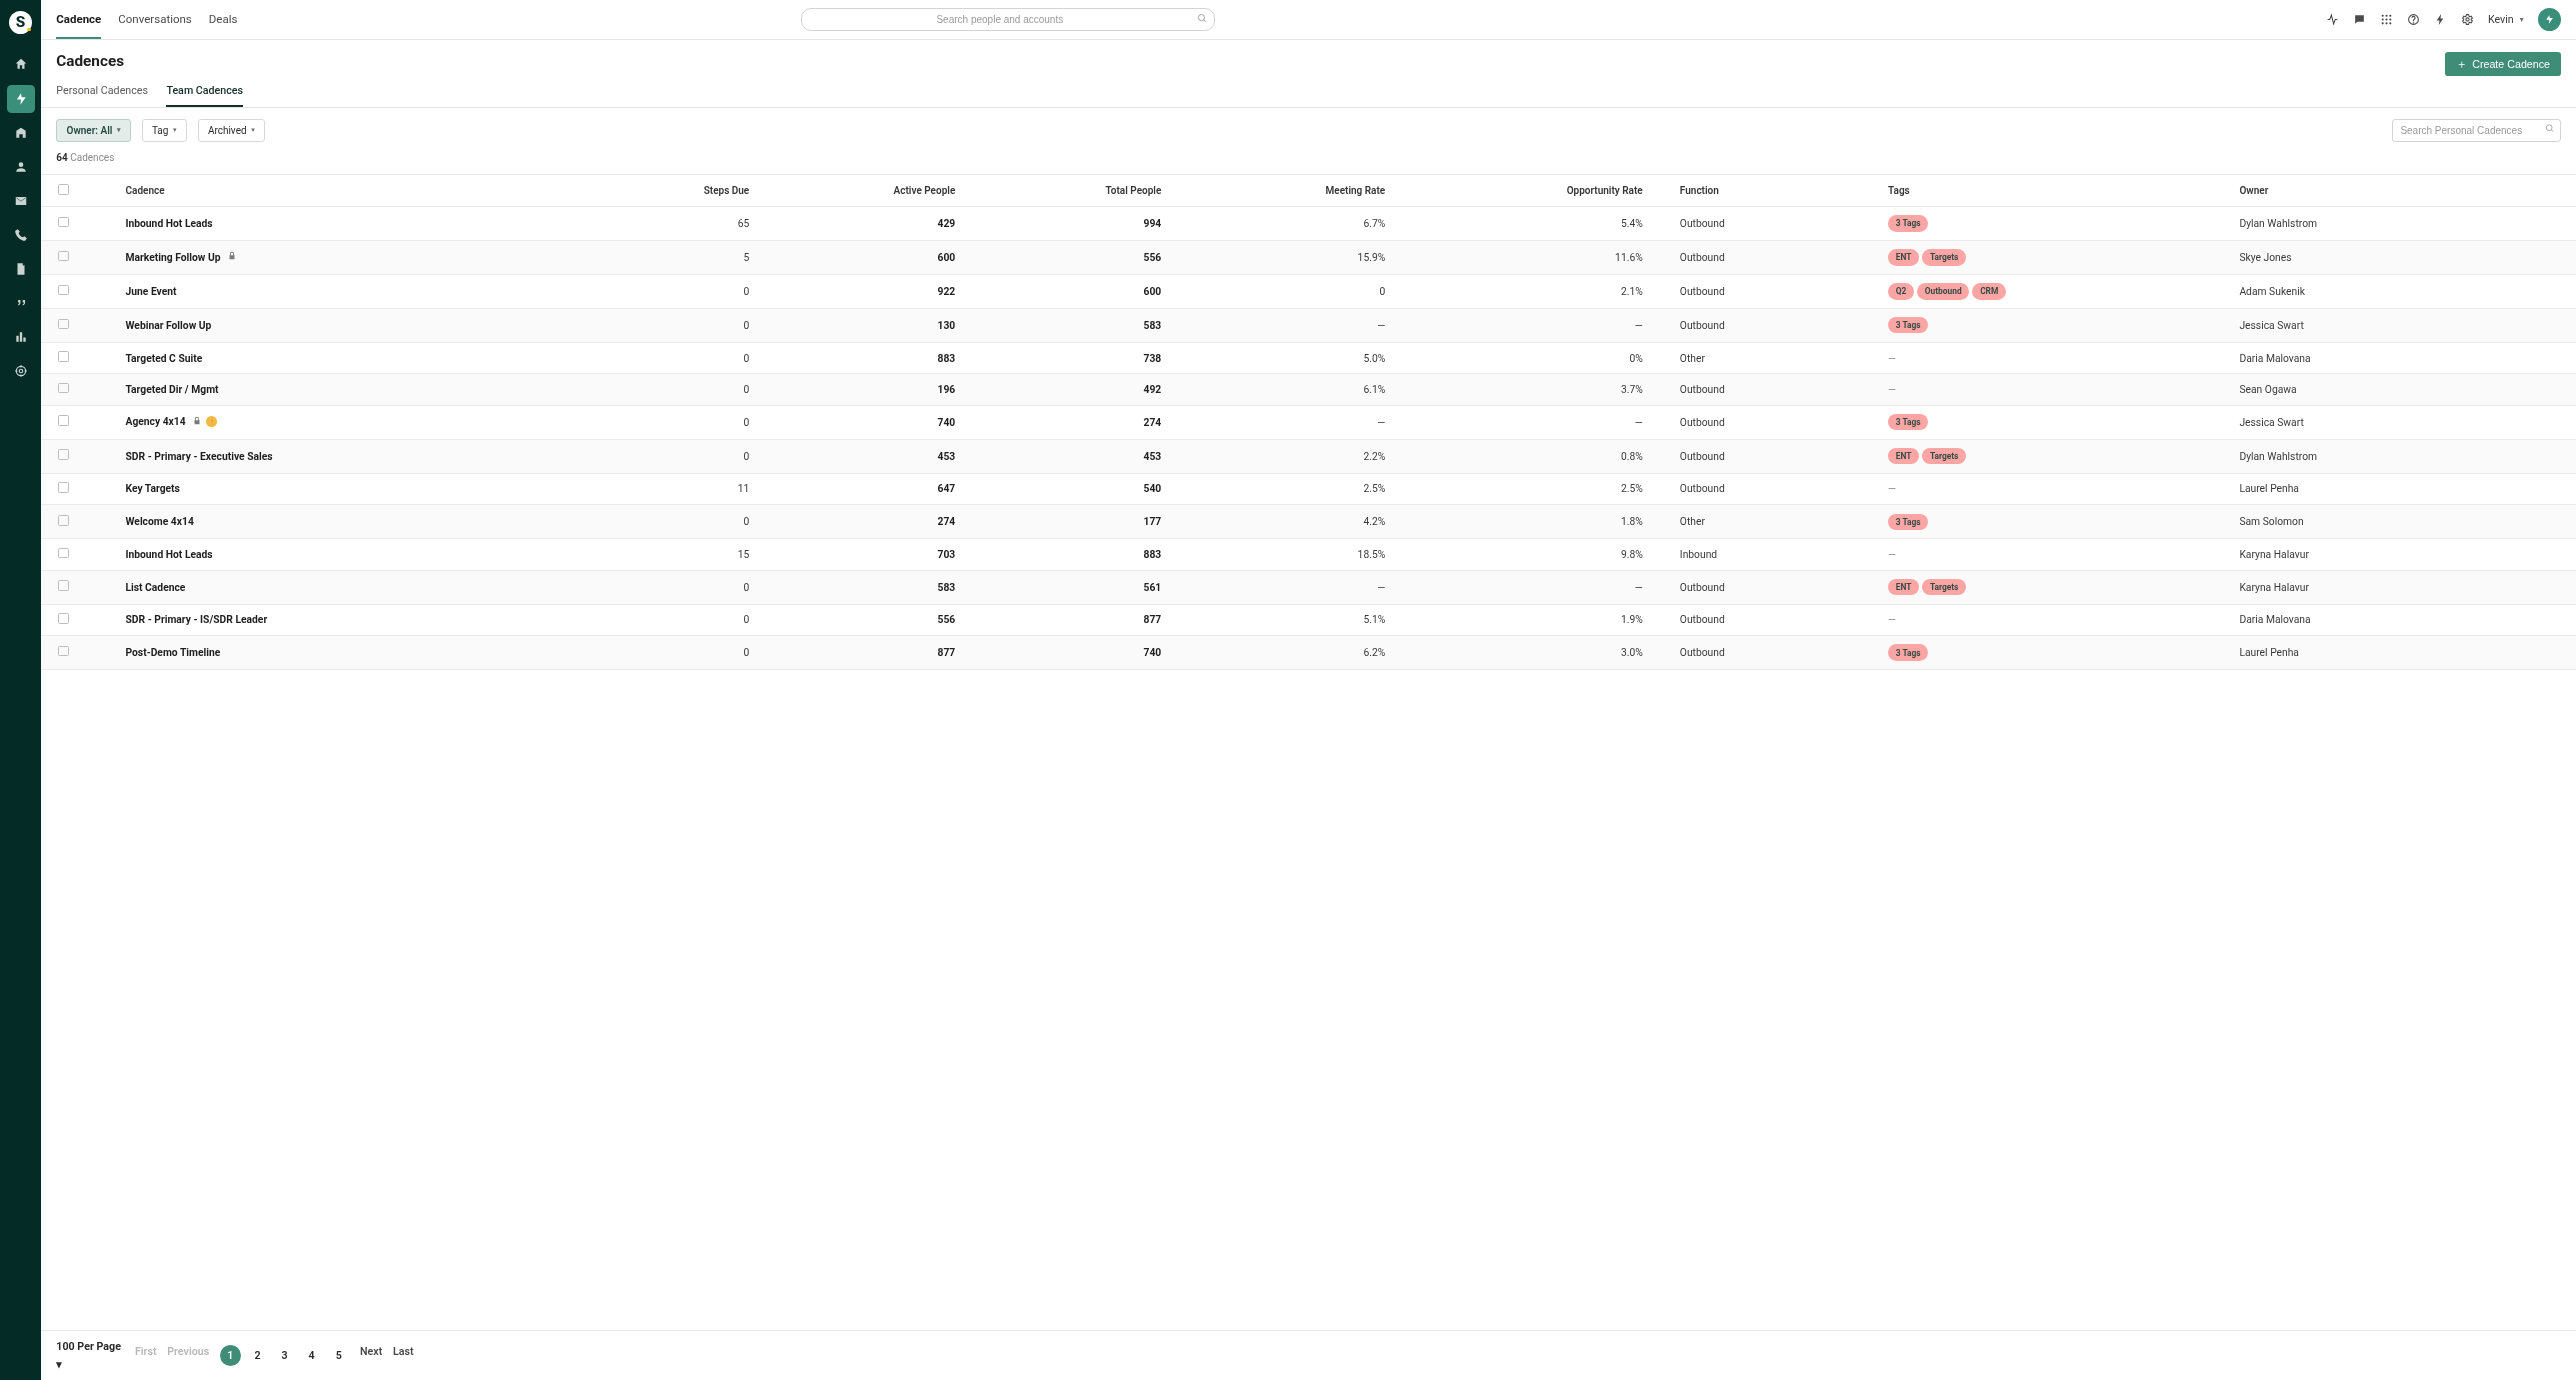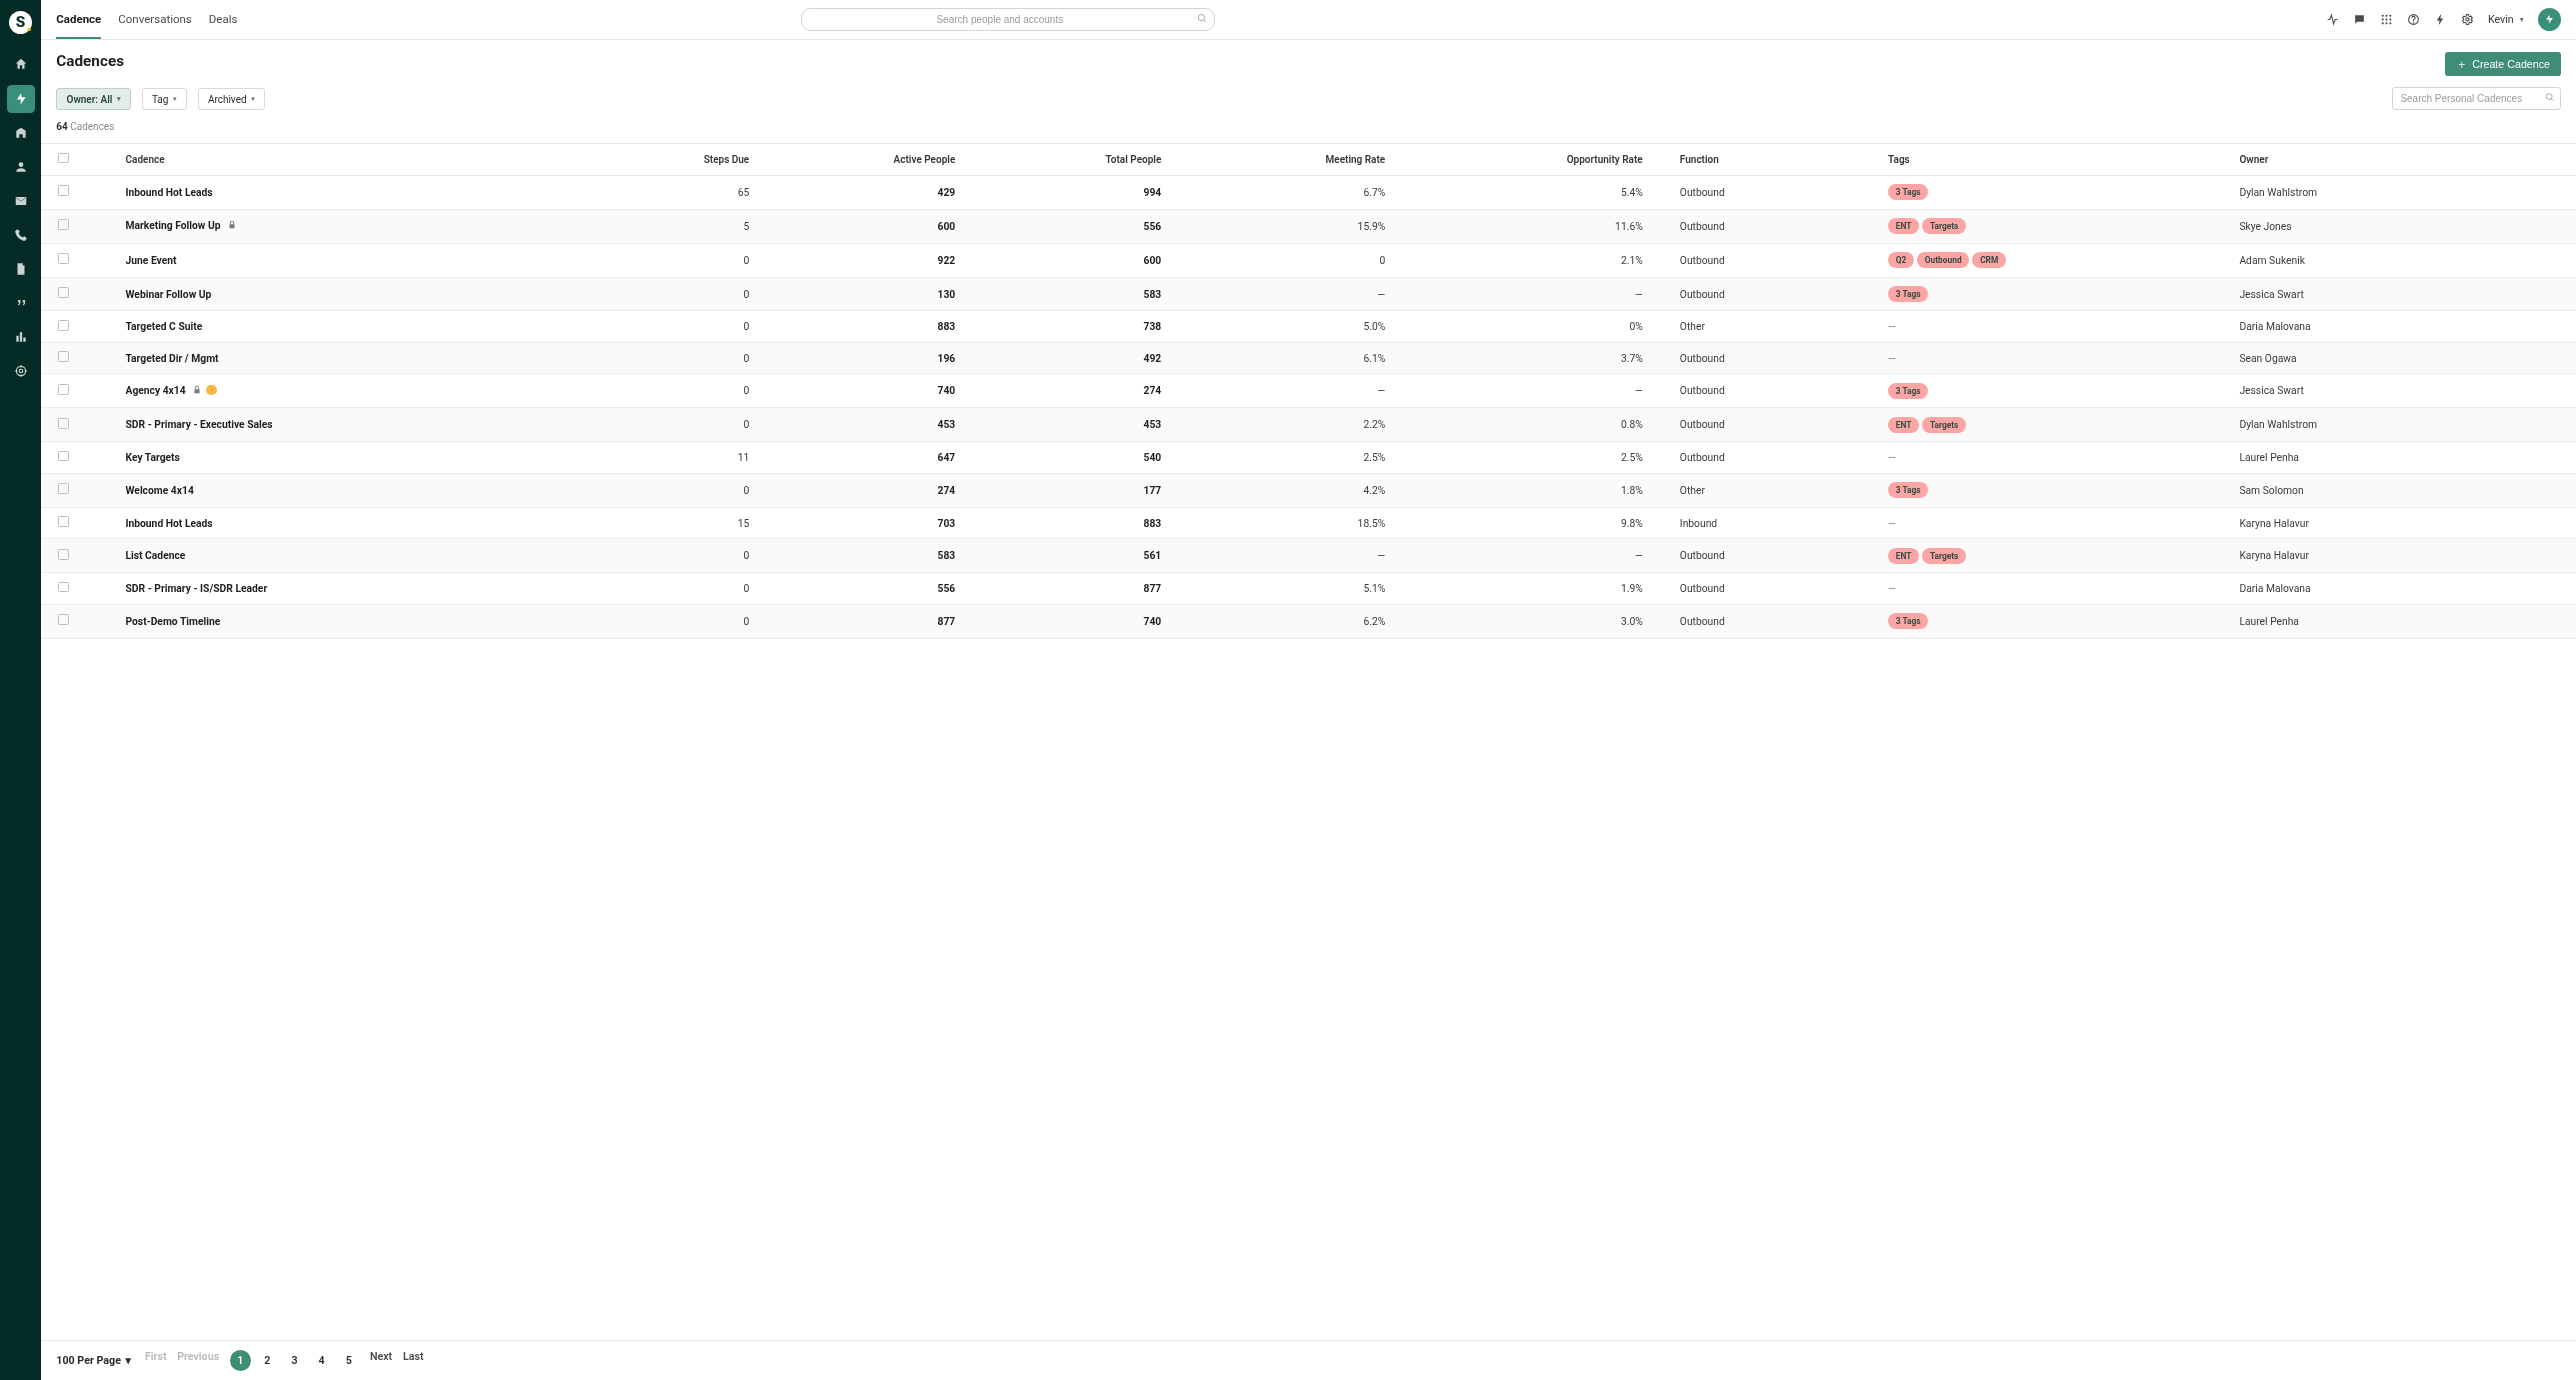--- a/index.html
+++ b/index.html
@@ -224,20 +224,21 @@
 .pager-row {
   border-top: 0.8px solid #e6e6e6;
   padding: 9.2px 15.3px;
   display: flex; align-items: center; gap: 14px;
   font-size: 10.7px;
 }
 .pager-row .per-page {
   font-weight: 700;
   display: flex; align-items: flex-start; gap: 4.6px;
   cursor: pointer;
+  flex-direction: column;
 }
 .pager-links { display: flex; gap: 10.7px; }
 .pager-link { color: #4a4a4a; cursor: pointer; font-weight: 600; }
 .pager-link.disabled { color: #b8b8b8; cursor: default; }
 .page-num {
   width: 21px; height: 21px;
   display: flex; align-items: center; justify-content: center;
   border-radius: 50%;
   cursor: pointer;
   font-weight: 600;
@@ -387,20 +388,24 @@
     </div>
 
     <div class="page-header">
       <h1 class="page-title">Cadences</h1>
       <button class="btn-primary">
         <span class="plus">＋</span>
         <span>Create Cadence</span>
       </button>
     </div>
 
+    <div class="subtabs" id="subtabs">
+        <div class="subtab">Personal Cadences</div>
+        <div class="subtab active">Team Cadences</div>
+      </div>
 
     <div class="filter-row">
       <div class="chip filled">
         <span>Owner: All</span>
         <span class="chev">▾</span>
       </div>
       <div class="chip">
         <span>Tag</span>
         <span class="chev">▾</span>
       </div>

